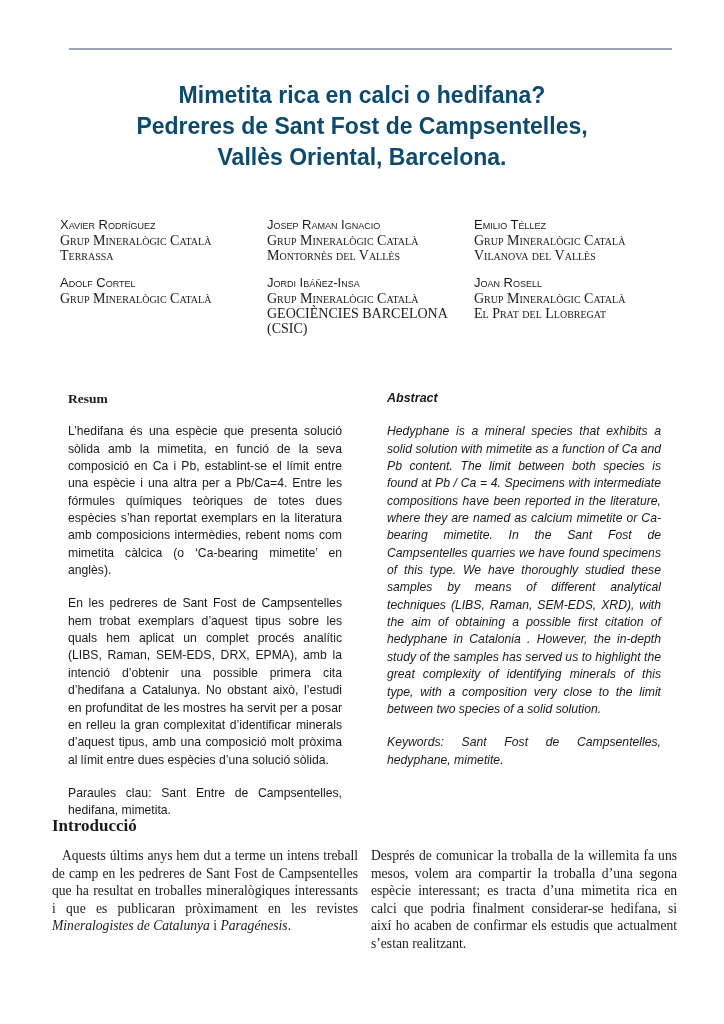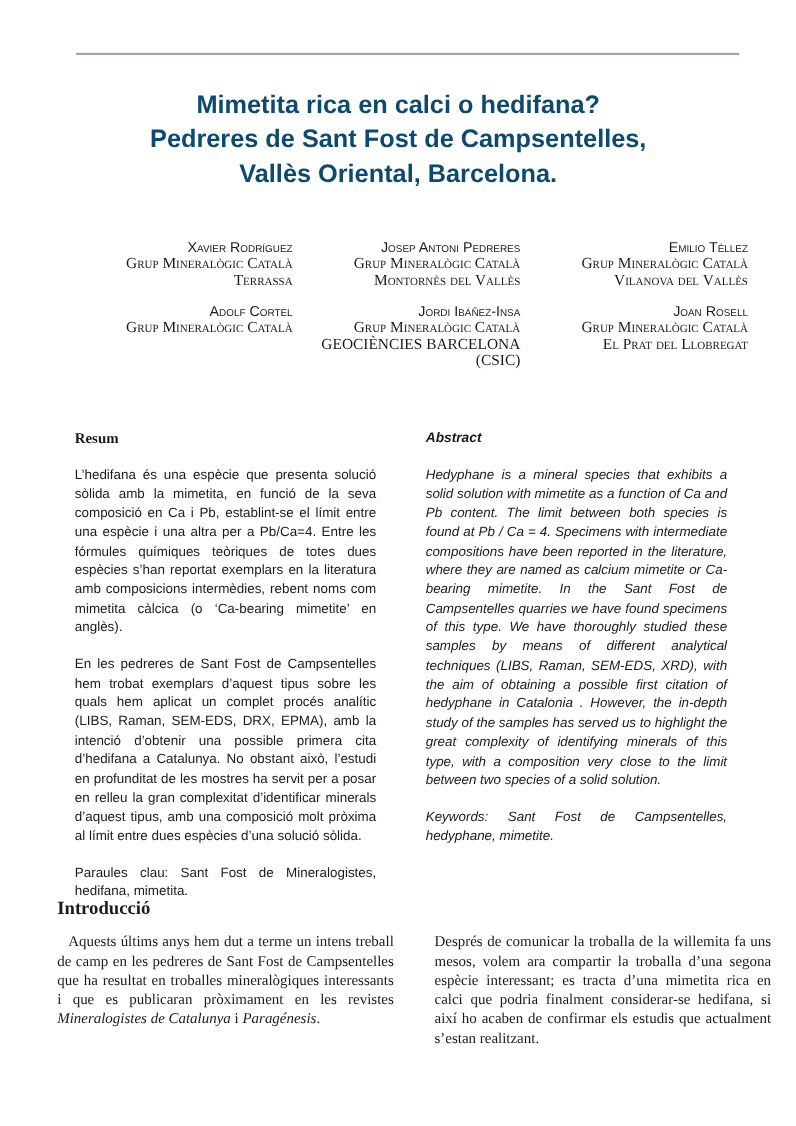--- a/index.html
+++ b/index.html
@@ -3,61 +3,61 @@
 <meta charset="utf-8">
 <style>
   html, body { margin: 0; padding: 0; background: #ffffff; }
   body { width: 724px; height: 1024px; position: relative; overflow: hidden; color: #1a1a1a; }
   .rule { position: absolute; left: 69px; top: 48px; width: 603px; height: 2px; background: #9aa6b8; }
   .title { position: absolute; left: 0; top: 80px; width: 724px; text-align: center;
            font-family: "Liberation Sans", sans-serif; font-weight: bold; font-size: 23px;
            line-height: 31px; color: #0c4a6e; }
   .title div { white-space: nowrap; }
   .authors { position: absolute; left: 60px; top: 216px; width: 620px;
-             font-family: "Liberation Sans", sans-serif; text-align: right; }
+             font-family: "Liberation Sans", sans-serif; text-align: left; }
   .author-row { display: flex; justify-content: space-between; margin-bottom: 11px; }
   .author { width: 206px; }
   .author .name { font-variant: small-caps; font-size: 13px; line-height: 17px; }
   .author .aff { font-variant: small-caps; font-size: 14px; line-height: 15px; font-family: Liberation Serif, serif; }
   .col { position: absolute; width: 306px; font-family: "Liberation Sans", sans-serif;
          font-size: 12.2px; line-height: 17.35px; text-align: justify; }
   .col p { margin: 16px; }
   .col-left { left: 52px; top: 374px; }
   .col-right { left: 371px; top: 374px; font-style: italic; }
   .h-resum { font-family: "Liberation Serif", serif; font-weight: bold; font-size: 13.5px; }
   .h-abstract { font-weight: bold; font-size: 12.5px; }
   .intro-h { position: absolute; left: 52px; top: 816px; font-family: "Liberation Serif", serif;
              font-weight: bold; font-size: 17px; }
   .serif-col { position: absolute; width: 306px; font-family: "Liberation Serif", serif;
                font-size: 13.6px; line-height: 17.6px; text-align: justify; }
   .serif-col p { margin: 0; }
   .intro-left { left: 52px; top: 847px; }
   .intro-left p { text-indent: 10px; }
-  .intro-right { left: 371px; top: 847px; margin-left: 24px; }
+  .intro-right { left: 371px; top: 847px; }
 </style>
 </head>
 <body>
 
 <div class="rule"></div>
 
 <div class="title">
   <div>Mimetita rica en calci o hedifana?</div>
   <div>Pedreres de Sant Fost de Campsentelles,</div>
   <div>Vallès Oriental, Barcelona.</div>
 </div>
 
 <div class="authors">
   <div class="author-row">
     <div class="author">
       <div class="name">Xavier Rodríguez</div>
       <div class="aff">Grup Mineralògic Català</div>
       <div class="aff">Terrassa</div>
     </div>
     <div class="author">
-      <div class="name">Josep Antoni Pedreres</div>
+      <div class="name">Josep Raman Ignacio</div>
       <div class="aff">Grup Mineralògic Català</div>
       <div class="aff">Montornès del Vallès</div>
     </div>
     <div class="author">
       <div class="name">Emilio Téllez</div>
       <div class="aff">Grup Mineralògic Català</div>
       <div class="aff">Vilanova del Vallès</div>
     </div>
   </div>
   <div class="author-row">
@@ -75,21 +75,21 @@
       <div class="aff">Grup Mineralògic Català</div>
       <div class="aff">El Prat del Llobregat</div>
     </div>
   </div>
 </div>
 
 <div class="col col-left">
   <p class="h-resum">Resum</p>
   <p>L’hedifana és una espècie que presenta solució sòlida amb la mimetita, en funció de la seva composició en Ca i Pb, establint-se el límit entre una espècie i una altra per a Pb/Ca=4. Entre les fórmules químiques teòriques de totes dues espècies s’han reportat exemplars en la literatura amb composicions intermèdies, rebent noms com mimetita càlcica (o ‘Ca-bearing mimetite’ en anglès).</p>
   <p>En les pedreres de Sant Fost de Campsentelles hem trobat exemplars d’aquest tipus sobre les quals hem aplicat un complet procés analític (LIBS, Raman, SEM-EDS, DRX, EPMA), amb la intenció d’obtenir una possible primera cita d’hedifana a Catalunya. No obstant això, l’estudi en profunditat de les mostres ha servit per a posar en relleu la gran complexitat d’identificar minerals d’aquest tipus, amb una composició molt pròxima al límit entre dues espècies d’una solució sòlida.</p>
-  <p>Paraules clau: Sant Fost de Mineralogistes, hedifana, mimetita.</p>
+  <p>Paraules clau: Sant Entre de Campsentelles, hedifana, mimetita.</p>
 </div>
 
 <div class="col col-right">
   <p class="h-abstract">Abstract</p>
   <p>Hedyphane is a mineral species that exhibits a solid solution with mimetite as a function of Ca and Pb content. The limit between both species is found at Pb / Ca = 4. Specimens with intermediate compositions have been reported in the literature, where they are named as calcium mimetite or Ca-bearing mimetite. In the Sant Fost de Campsentelles quarries we have found specimens of this type. We have thoroughly studied these samples by means of different analytical techniques (LIBS, Raman, SEM-EDS, XRD), with the aim of obtaining a possible first citation of hedyphane in Catalonia . However, the in-depth study of the samples has served us to highlight the great complexity of identifying minerals of this type, with a composition very close to the limit between two species of a solid solution.</p>
   <p>Keywords: Sant Fost de Campsentelles, hedyphane, mimetite.</p>
 </div>
 
 <div class="intro-h">Introducció</div>
 

